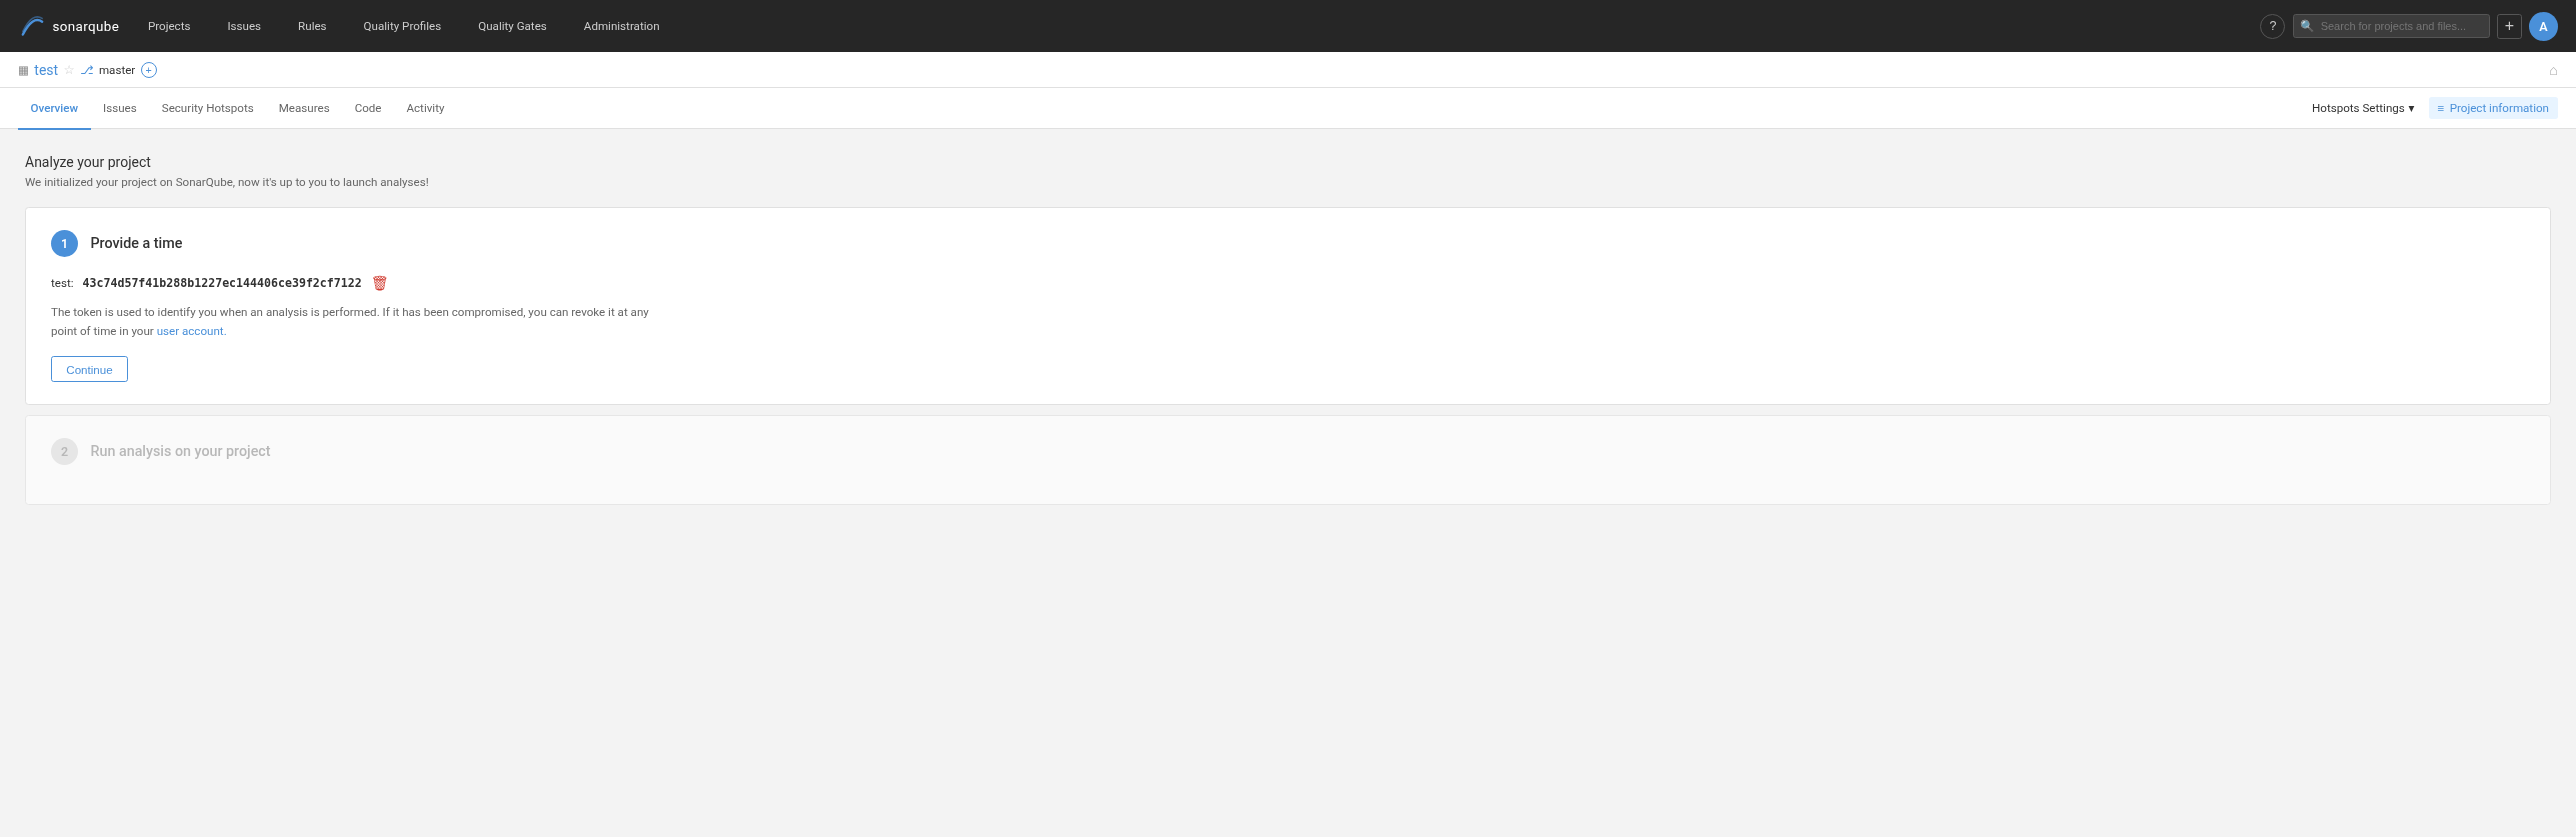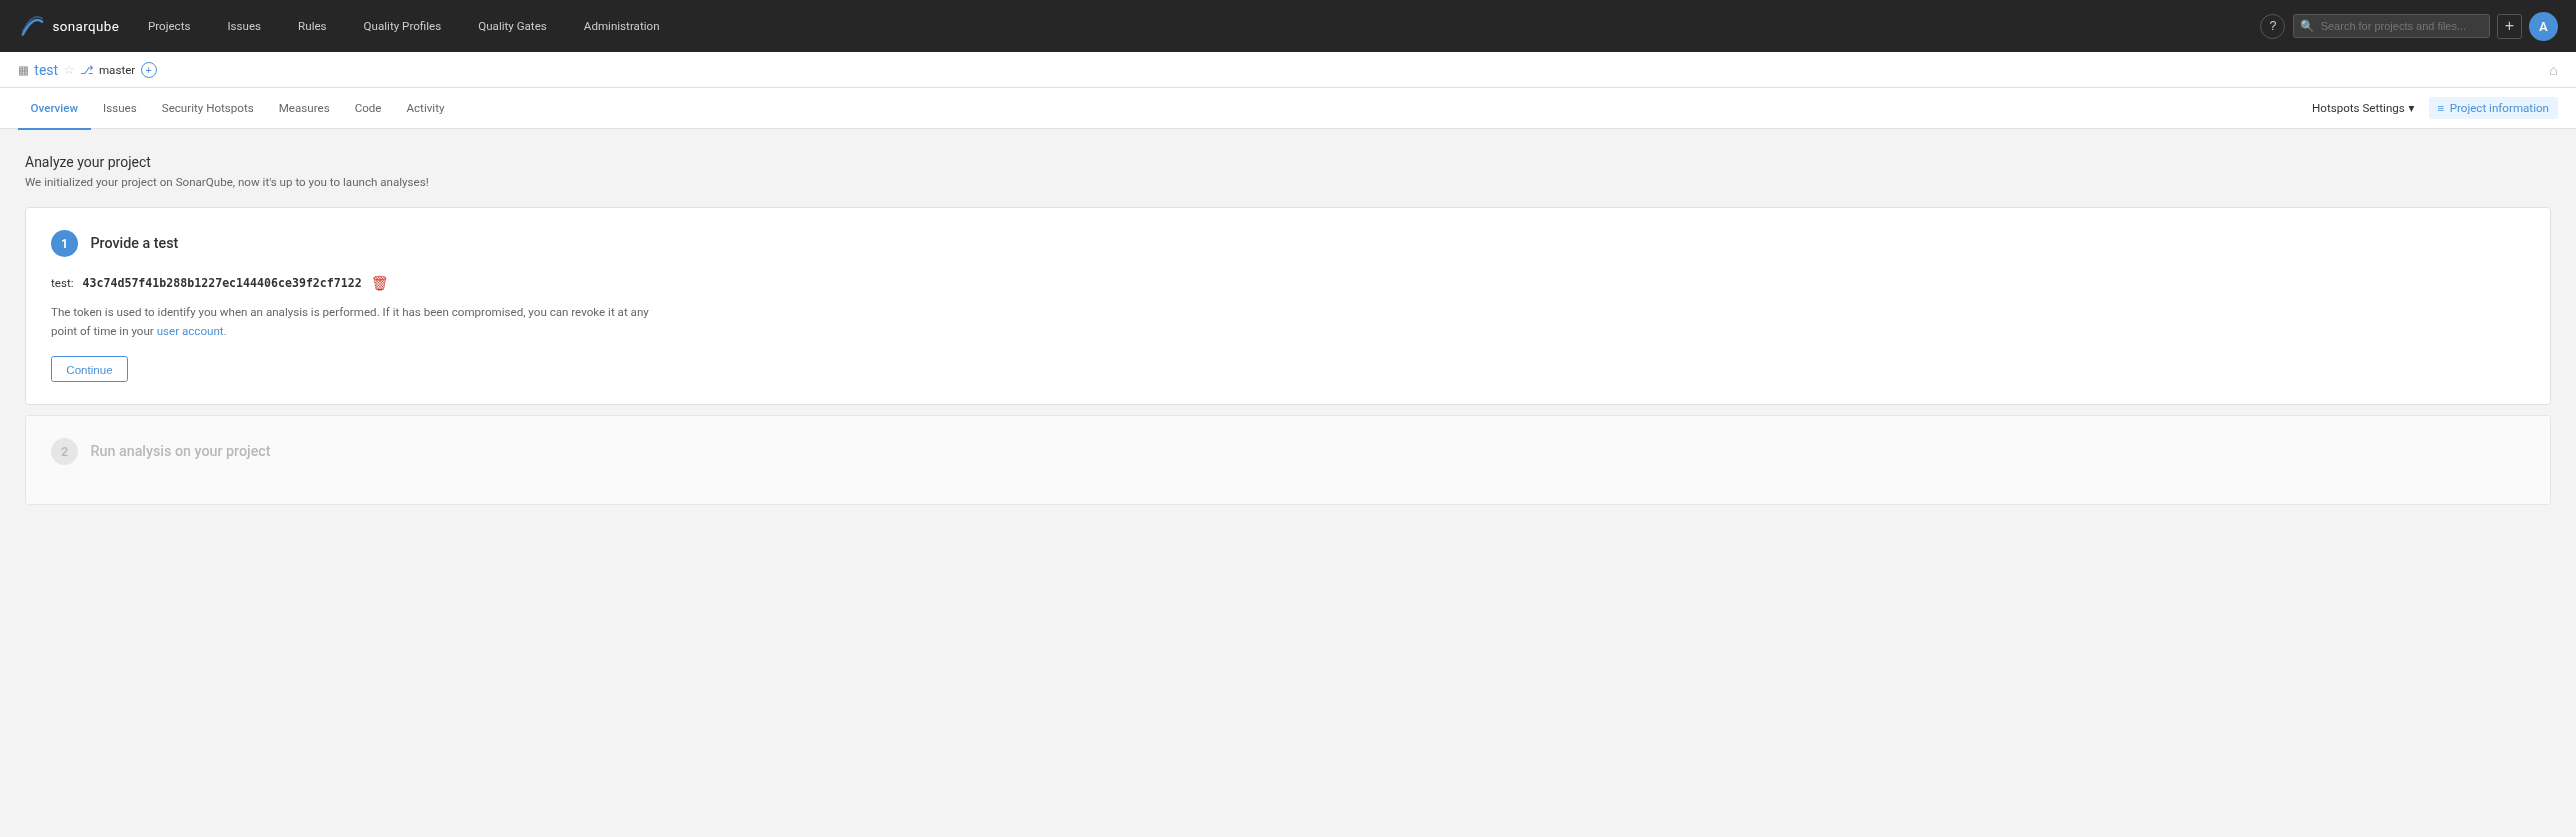--- a/index.html
+++ b/index.html
@@ -353,21 +353,21 @@
 </div>
 
 <div class="main-content">
   <h1 class="analyze-heading">Analyze your project</h1>
   <p class="analyze-sub">We initialized your project on SonarQube, now it's up to you to launch analyses!</p>
 
   <div class="step-card">
     <div class="step-card-inner">
       <div class="step-header">
         <div class="step-number active">1</div>
-        <span class="step-title">Provide a test</span>
+        <span class="step-title">Provide a time</span>
       </div>
       <div class="token-line">
         <span class="token-label">test:</span>
         <span class="token-value">43c74d57f41b288b1227ec144406ce39f2cf7122</span>
         <span class="delete-icon">🗑</span>
       </div>
       <p class="token-desc">
         <span>The token is used to identify you when an analysis is performed. If it has been compromised, you can revoke it at any point of time in your</span>
         <a href="#">user account.</a>
       </p>

